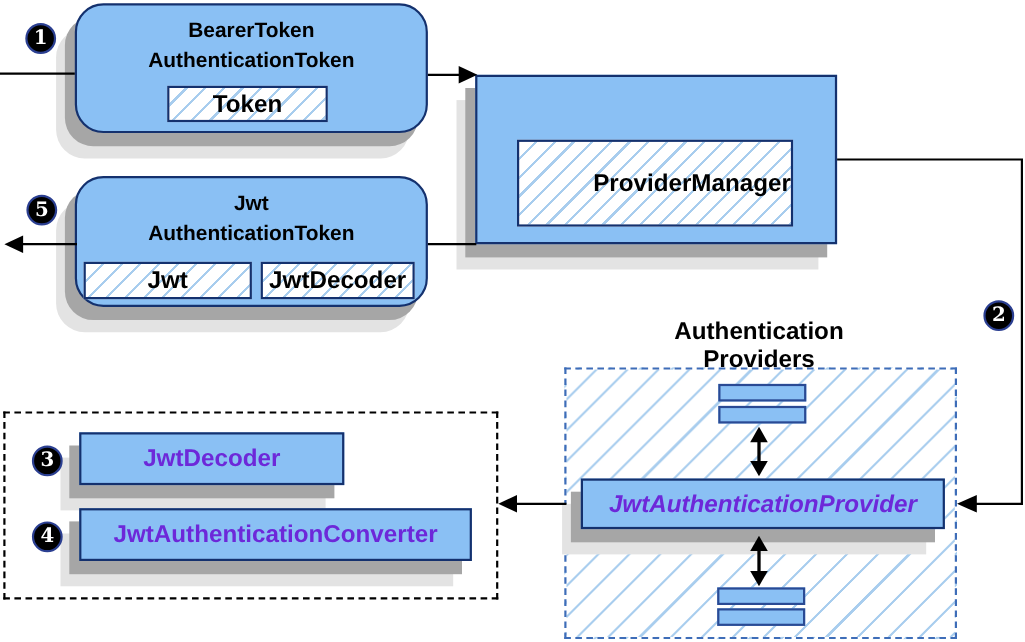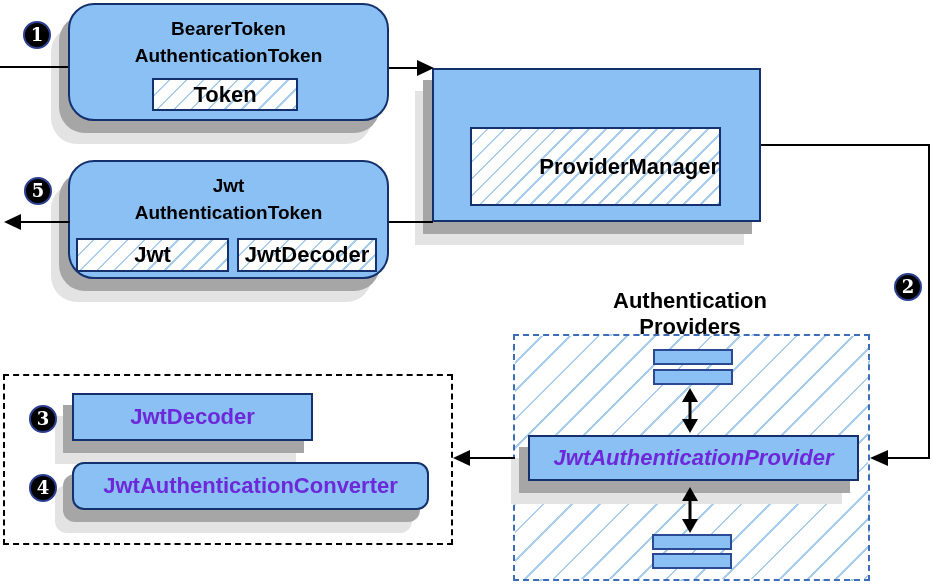--- a/index.html
+++ b/index.html
@@ -135,17 +135,17 @@
     <span>JwtAuthenticationProvider</span>
   </div>
 
   <div class="bar" style="left:652px;top:534px;"></div>
   <div class="bar" style="left:652px;top:553px;"></div>
 
   <div class="dashed-black" style="left:3px;top:374px;width:450px;height:171px;"></div>
   <div class="node shadowed flexcenter" style="left:72px;top:393px;width:241px;height:48px;">
     <span>JwtDecoder</span>
   </div>
-  <div class="node shadowed flexcenter" style="left:72px;top:462px;width:357px;height:48px;border-radius:12px;">
+  <div class="node shadowed flexcenter" style="left:72px;top:462px;width:357px;height:48px;">
     <span>JwtAuthenticationConverter</span>
   </div>
 
 </div>
 
 </body></html>

